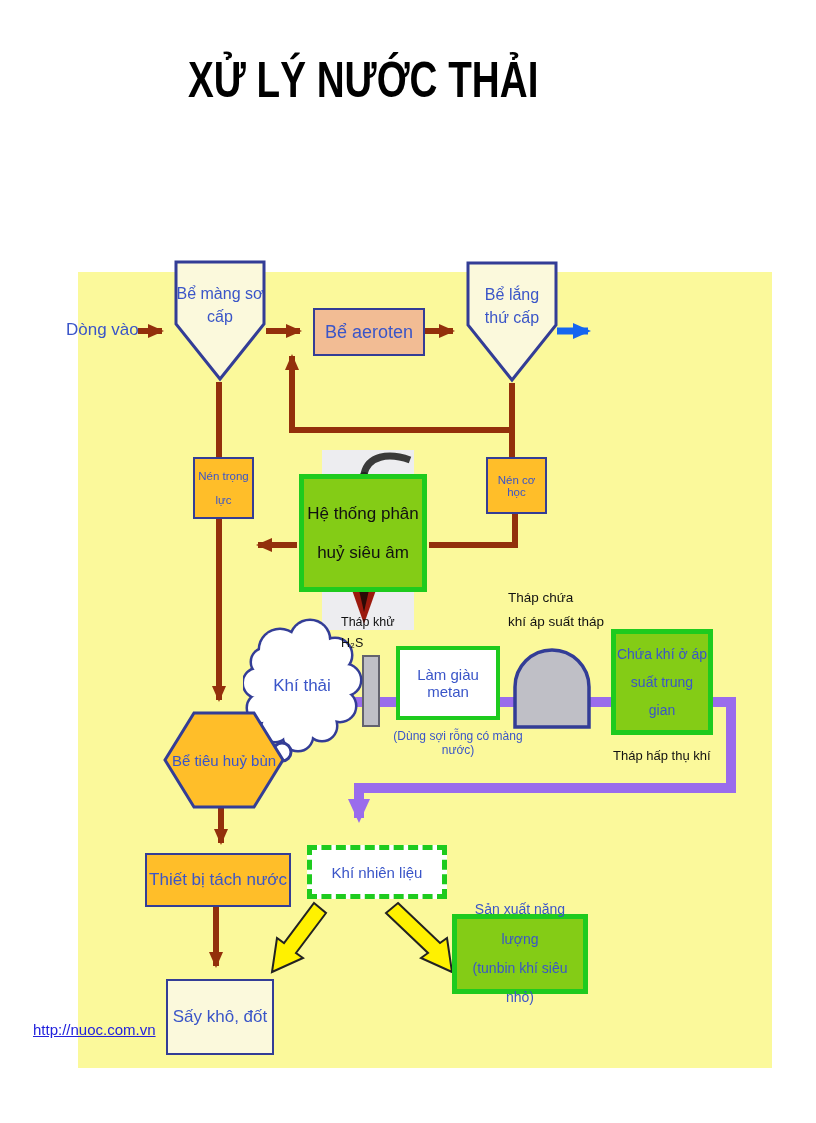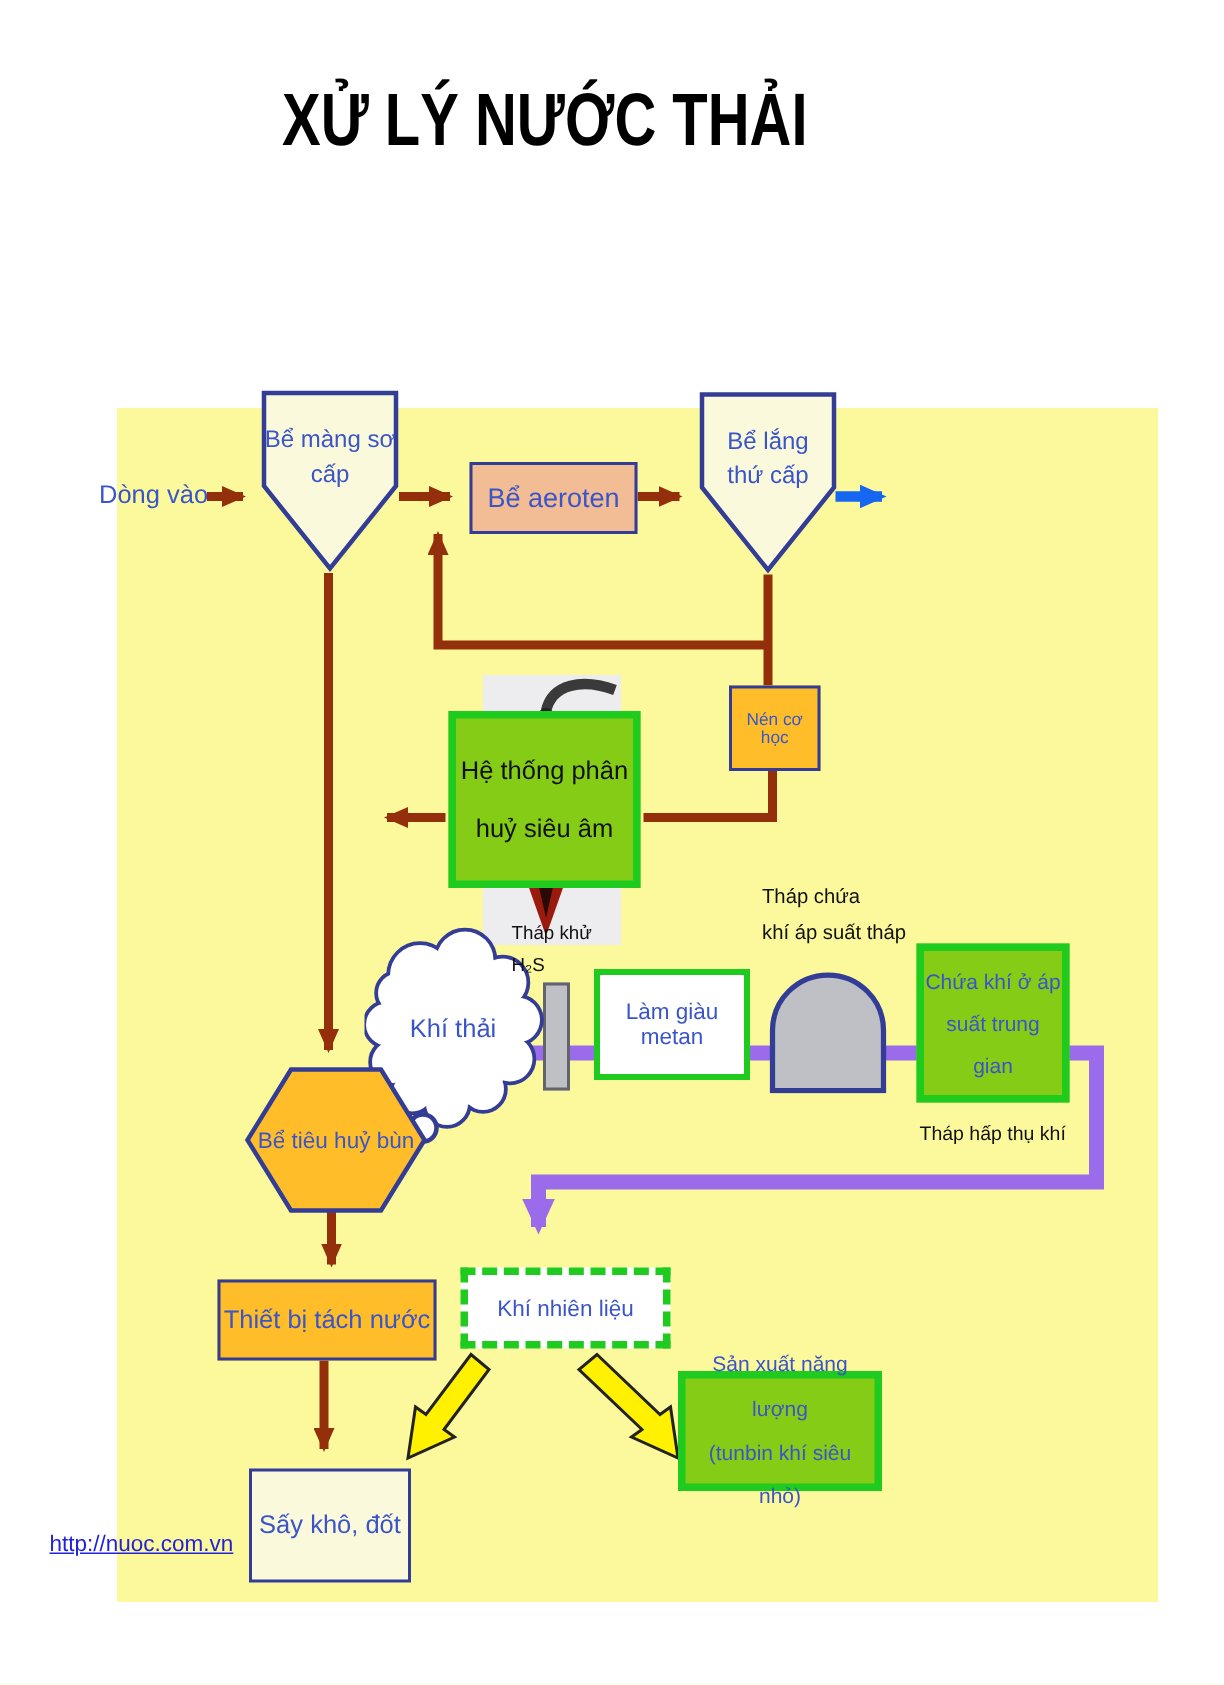--- a/index.html
+++ b/index.html
@@ -83,20 +83,22 @@
   <div class="abs tanbox ctr blue lv3" style="left:313px;top:308px;width:108px;height:44px;font-size:18px;">Bể aeroten</div>
 
   <div class="abs lv3" style="left:466px;top:261px;width:92px;height:122px;">
     <svg width="92" height="122" viewBox="0 0 92 122">
       <polygon class="shape-cream" points="2,2 90,2 90,64 46,119 2,64"></polygon>
     </svg>
     <div class="abs blue pre ctr" style="left:0;top:12px;width:92px;height:66px;font-size:16px;line-height:1.45;">Bể lắng
 thứ cấp</div>
   </div>
 
+  <div class="abs orangebox ctr blue pre lv3" style="left:193px;top:457px;width:57px;height:58px;font-size:11.5px;line-height:2.1;">Nén trọng
+lực</div>
 
   <div class="abs orangebox ctr blue lv3" style="left:486px;top:457px;width:57px;height:53px;font-size:11.5px;">Nén cơ học</div>
 
   <div class="abs photo lv2" style="left:322px;top:450px;width:92px;height:180px;">
     <svg width="92" height="180" viewBox="0 0 92 180">
       <path d="M88,10 C66,2 46,6 42,24" stroke="#3a3a3a" stroke-width="7" fill="none"></path>
       <circle cx="42" cy="27" r="5" fill="#222"></circle>
       <polygon points="30,140 54,140 42,174" fill="#9B1A0E"></polygon>
       <polygon points="37,140 47,140 42,162" fill="#2a0a06"></polygon>
     </svg>
@@ -139,20 +141,21 @@
       <ellipse cx="58" cy="76" rx="45" ry="50"></ellipse>
     </g>
     <circle cx="39" cy="140" r="9" class="cloud-stroke" style="stroke-width:3;"></circle>
     <circle cx="27" cy="154" r="6" class="cloud-stroke" style="stroke-width:2.5;"></circle>
     <circle cx="20" cy="165" r="4" class="cloud-stroke" style="stroke-width:2;"></circle>
   </svg>
   <div class="abs blue ctr lv3" style="left:260px;top:676px;width:84px;font-size:17px;">Khí thải</div>
 
   <div class="abs greenbox4 ctr blue lv2" style="left:396px;top:646px;width:96px;height:66px;font-size:15px;">Làm giàu metan</div>
 
+  <div class="abs blue ctr lv3" style="left:382px;top:729px;width:152px;font-size:12px;">(Dùng sợi rỗng có màng nước)</div>
 
   <div class="abs ink pre lv3" style="left:508px;top:586px;width:116px;font-size:13.5px;line-height:1.8;">Tháp chứa
 khí áp suất tháp</div>
 
   <svg class="abs lv2" style="left:512px;top:643px;" width="82" height="86" viewBox="0 0 82 86">
     <path class="shape-gray" d="M3,84 L3,44 A37,37 0 0 1 77,44 L77,84 Z"></path>
   </svg>
 
   <div class="abs greenbox ctr blue pre lv2" style="left:611px;top:629px;width:92px;height:96px;font-size:14px;line-height:2.0;">Chứa khí ở áp
 suất trung gian</div>

